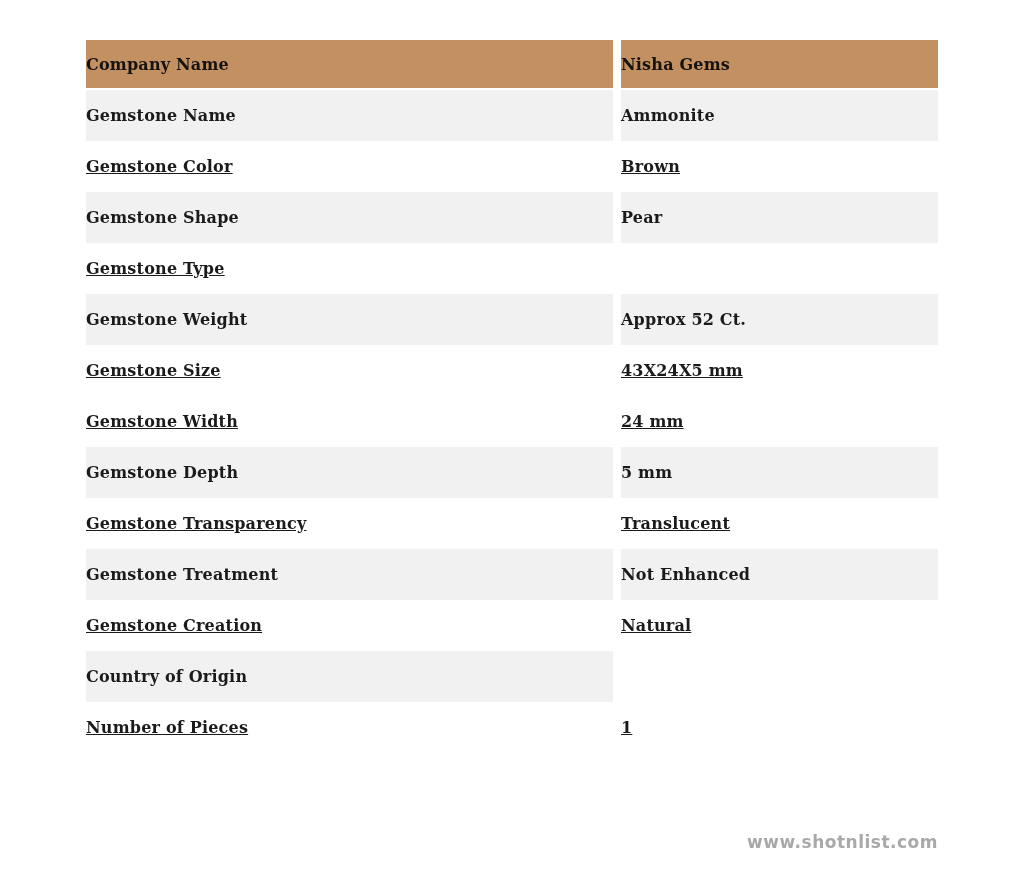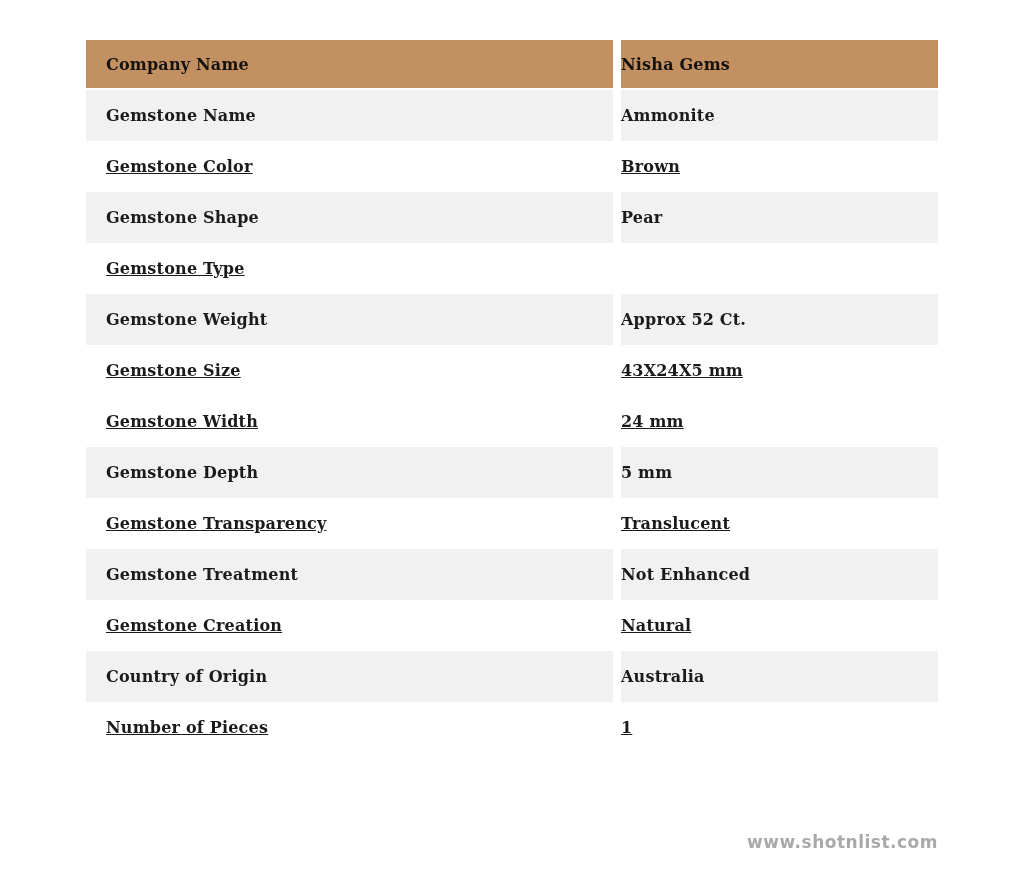--- a/index.html
+++ b/index.html
@@ -36,21 +36,20 @@
   .cell {
     display: flex;
     align-items: center;
     font-weight: bold;
     font-size: 16px;
     color: var(--text-color);
     letter-spacing: 0.2px;
   }
   .cell.left {
     width: 527px;
-    padding-left: 20px;
     margin-right: 8px;
   }
   .cell.right {
     flex: 1;
   }
   .row.header .cell {
     background: var(--header-bg);
     color: #151210;
   }
   .row.alt .cell { background: var(--row-alt-bg); }
@@ -113,21 +112,20 @@
       <div class="row alt">
         <div class="cell left">Gemstone Treatment</div>
         <div class="cell right">Not Enhanced</div>
       </div>
       <div class="row plain">
         <div class="cell left">Gemstone Creation</div>
         <div class="cell right">Natural</div>
       </div>
       <div class="row alt">
         <div class="cell left">Country of Origin</div>
-        <div class="cell right">Australia</div>
       </div>
       <div class="row plain">
         <div class="cell left">Number of Pieces</div>
         <div class="cell right">1</div>
       </div>
     </div>
 </div>
 
 <div class="watermark">www.shotnlist.com</div>
 

